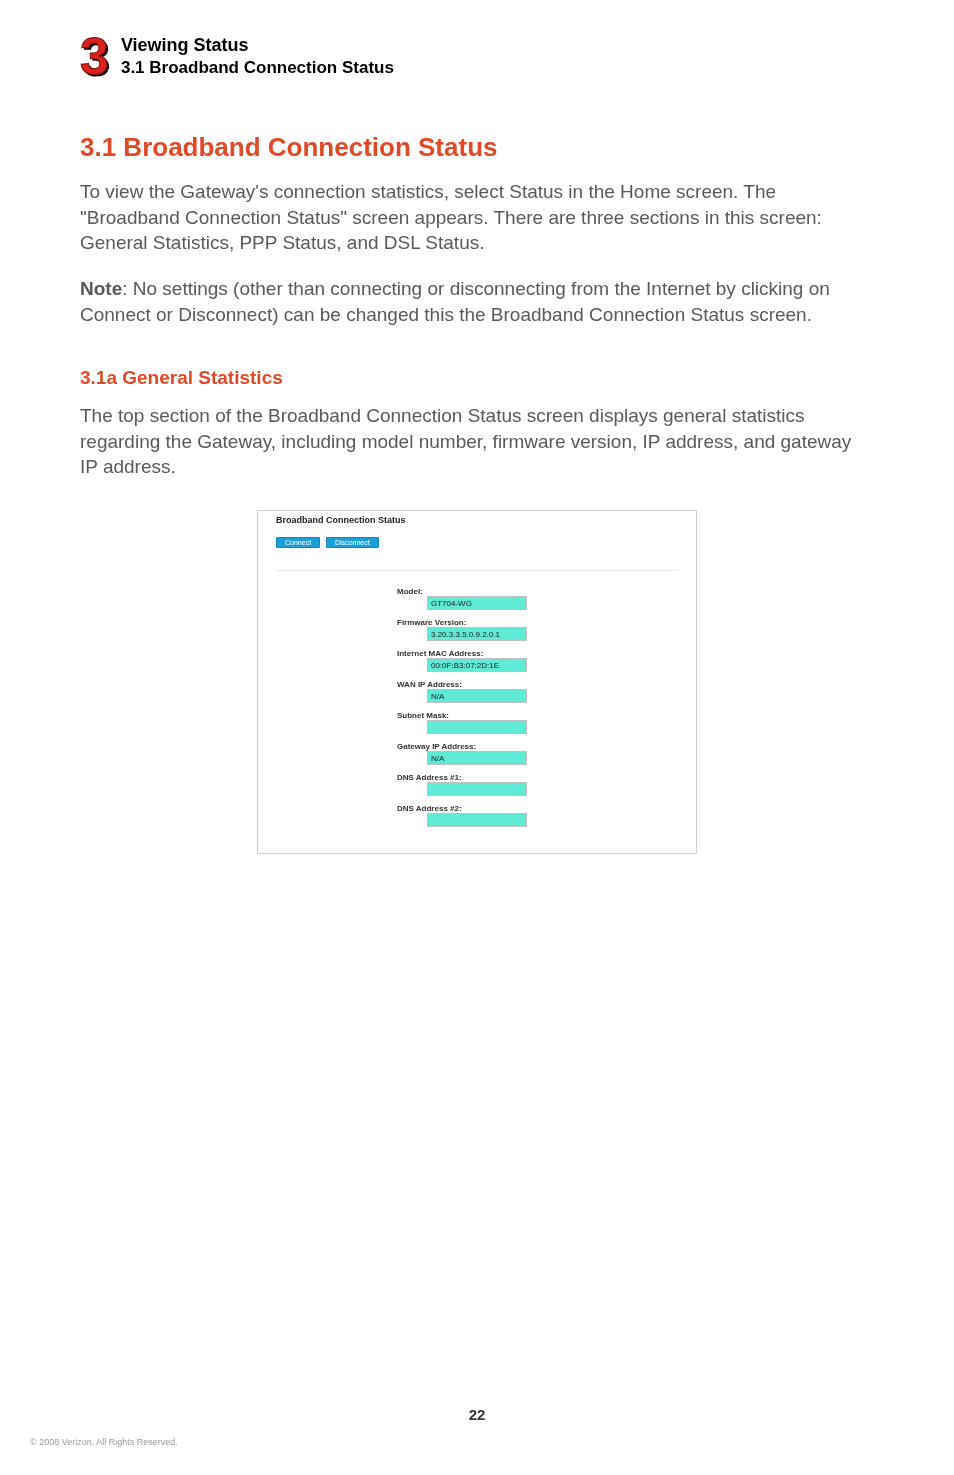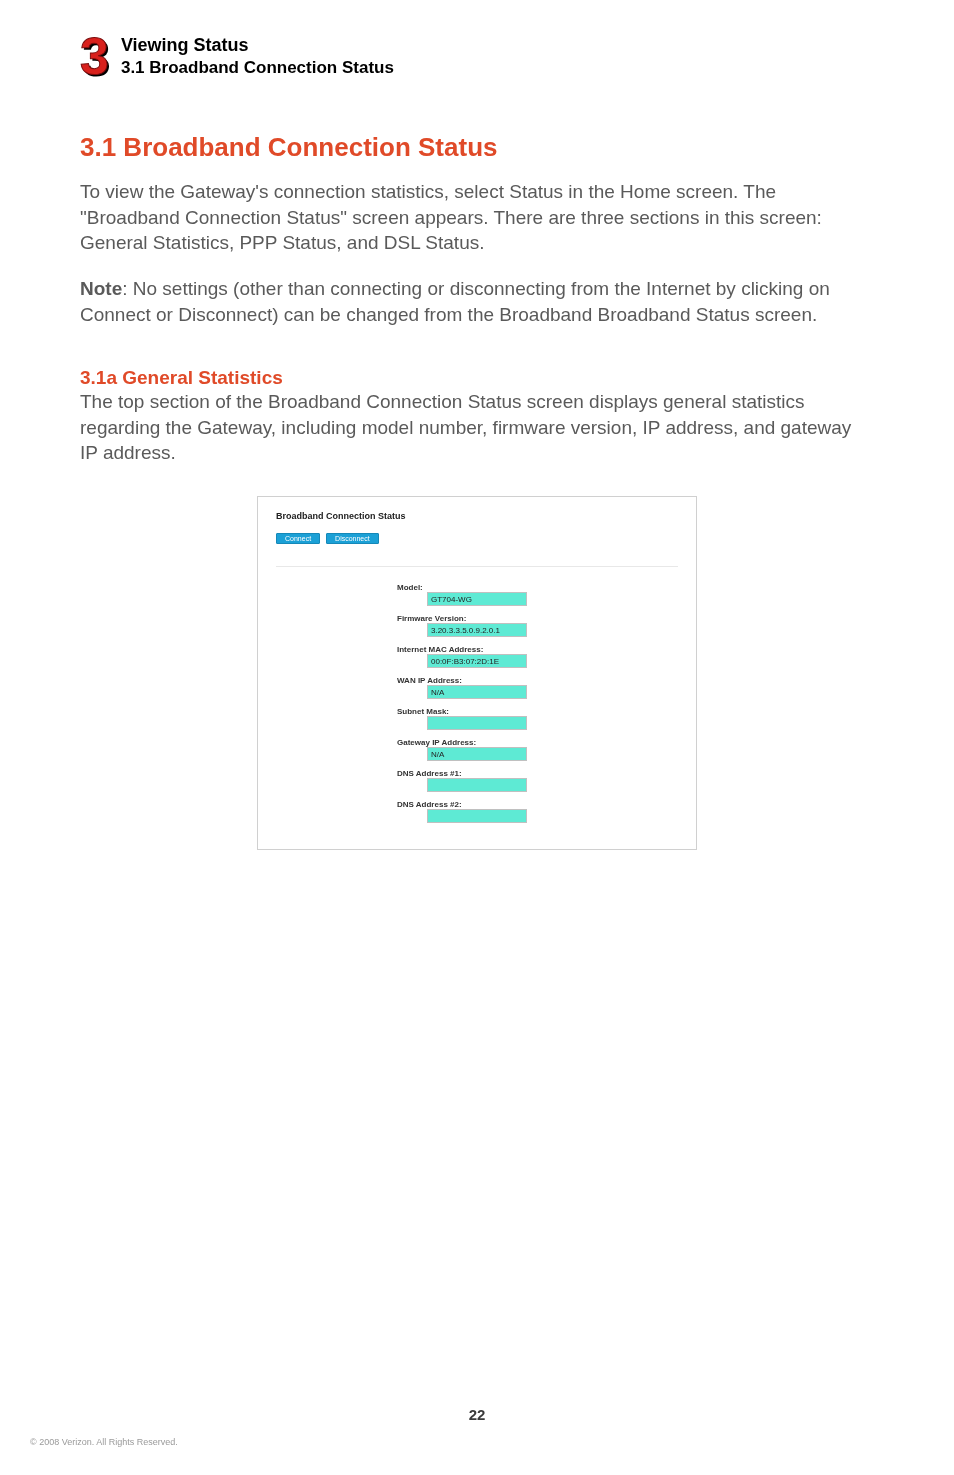--- a/index.html
+++ b/index.html
@@ -19,26 +19,26 @@
     color: #d8201c;
     text-shadow: 2px 2px 0 #000;
     -webkit-text-stroke: 1px #7a0c0c;
     line-height: 1;
   }
   .hdr-text .ln1 { font-size: 18px; font-weight: 800; color: #000; }
   .hdr-text .ln2 { font-size: 17px; font-weight: 700; color: #000; margin-top: 2px; }
   .sec-h2 { font-size: 26px; font-weight: 700; color: #e04a28; margin-top: 30px; margin-bottom: 16px; }
   .body-p { font-size: 19px; color: #5a5a5a; line-height: 1.35; margin-bottom: 20px; }
   .body-p .note-b { font-weight: 700; }
-  .sec-h3 { font-size: 19px; font-weight: 700; color: #e04a28; margin-top: 40px; }
+  .sec-h3 { font-size: 19px; font-weight: 700; color: #e04a28; margin-top: 40px; margin-bottom: 14px; }
   .panel {
     width: 440px;
     border: 1px solid #d0d0d0;
     margin: 30px auto 0 auto;
-    padding: 14px 18px 18px 18px;
+    padding: 4px 18px 18px 18px;
     font-family: Verdana, Arial, sans-serif;
     font-size: 8px;
     color: #222;
   }
   .panel-title { font-size: 9px; font-weight: 700; margin-bottom: 12px; }
   .btnrow { display: flex; gap: 6px; margin-bottom: 22px; }
   .btn {
     background: #1ba0d6;
     color: #fff;
     font-size: 7px;
@@ -88,21 +88,21 @@
       <div class="ln1">Viewing Status</div>
       <div class="ln2">3.1  Broadband Connection Status</div>
     </div>
   </div>
 
   <h2 class="sec-h2">3.1  Broadband Connection Status</h2>
 
   <p class="body-p">To view the Gateway's connection statistics, select Status in the Home screen. The "Broadband Connection Status" screen appears.  There are three sections in this screen: General Statistics, PPP Status, and DSL Status.</p>
 
   <p class="body-p">
-    <span class="note-b">Note</span><span>: No settings (other than connecting or disconnecting from the Internet by clicking on Connect or Disconnect) can be changed from the Broadband Broadband Status screen.</span>
+    <span class="note-b">Note</span><span>: No settings (other than connecting or disconnecting from the Internet by clicking on Connect or Disconnect) can be changed this the Broadband Connection Status screen.</span>
   </p>
 
   <h3 class="sec-h3">3.1a  General Statistics</h3>
 
   <p class="body-p">The top section of the Broadband Connection Status screen displays general statistics regarding the Gateway, including model number, firmware version, IP address, and gateway IP address.</p>
 
   <div class="panel">
     <div class="panel-title">Broadband Connection Status</div>
     <div class="btnrow">
       <button class="btn">Connect</button>

